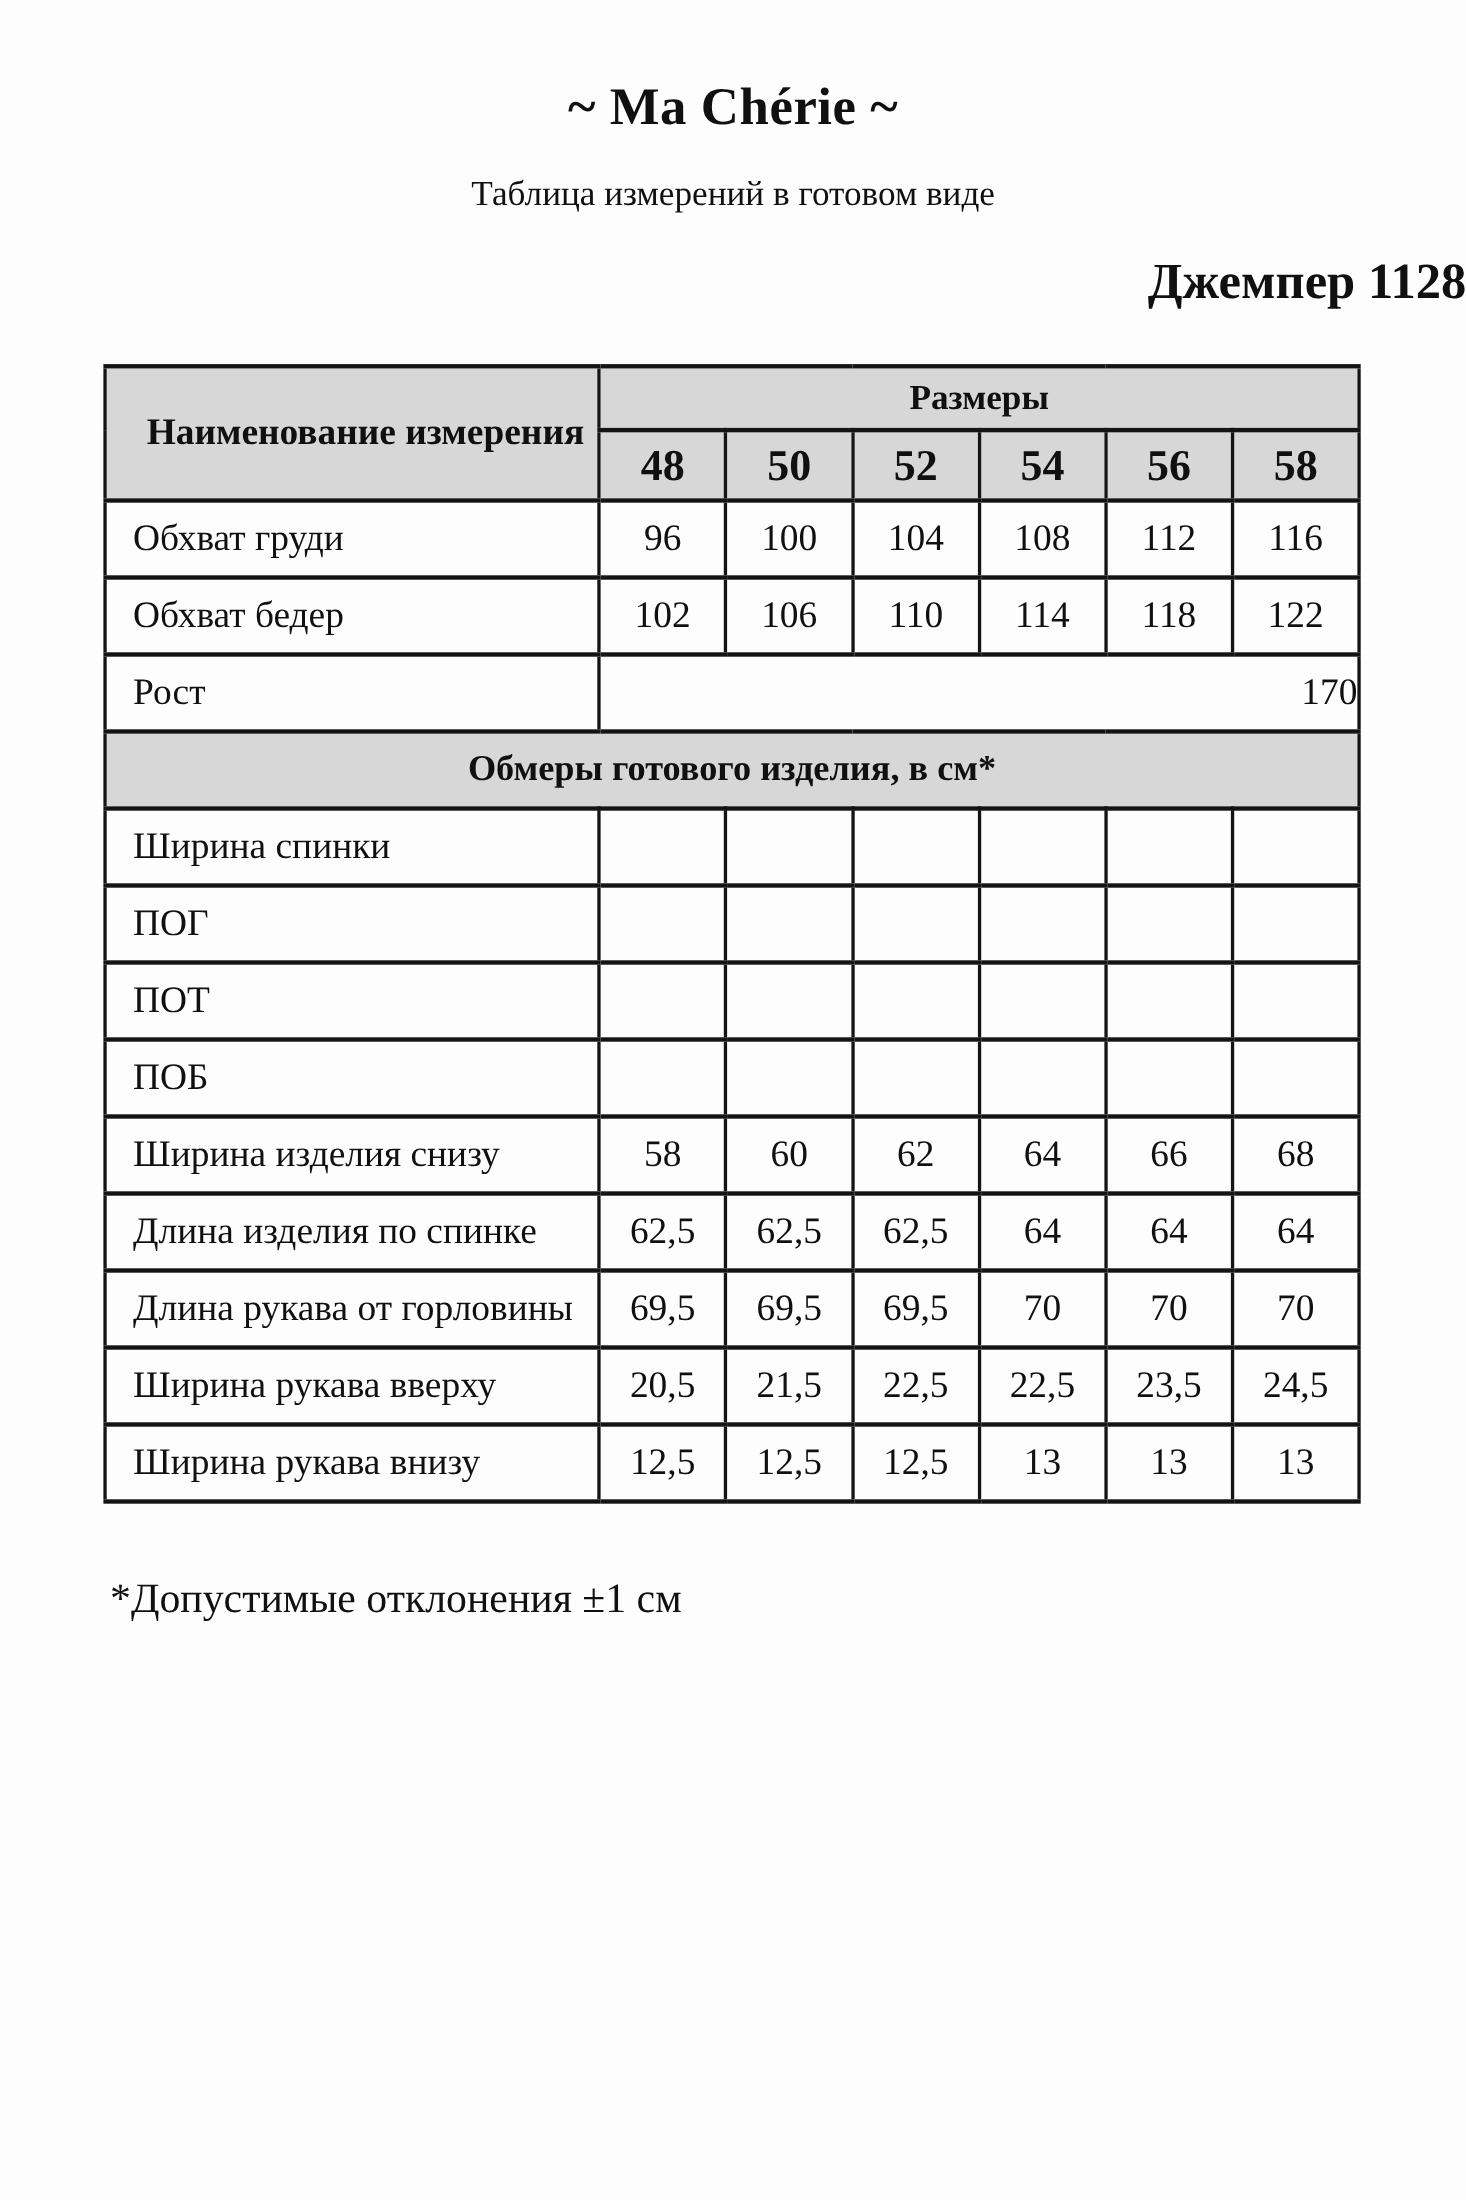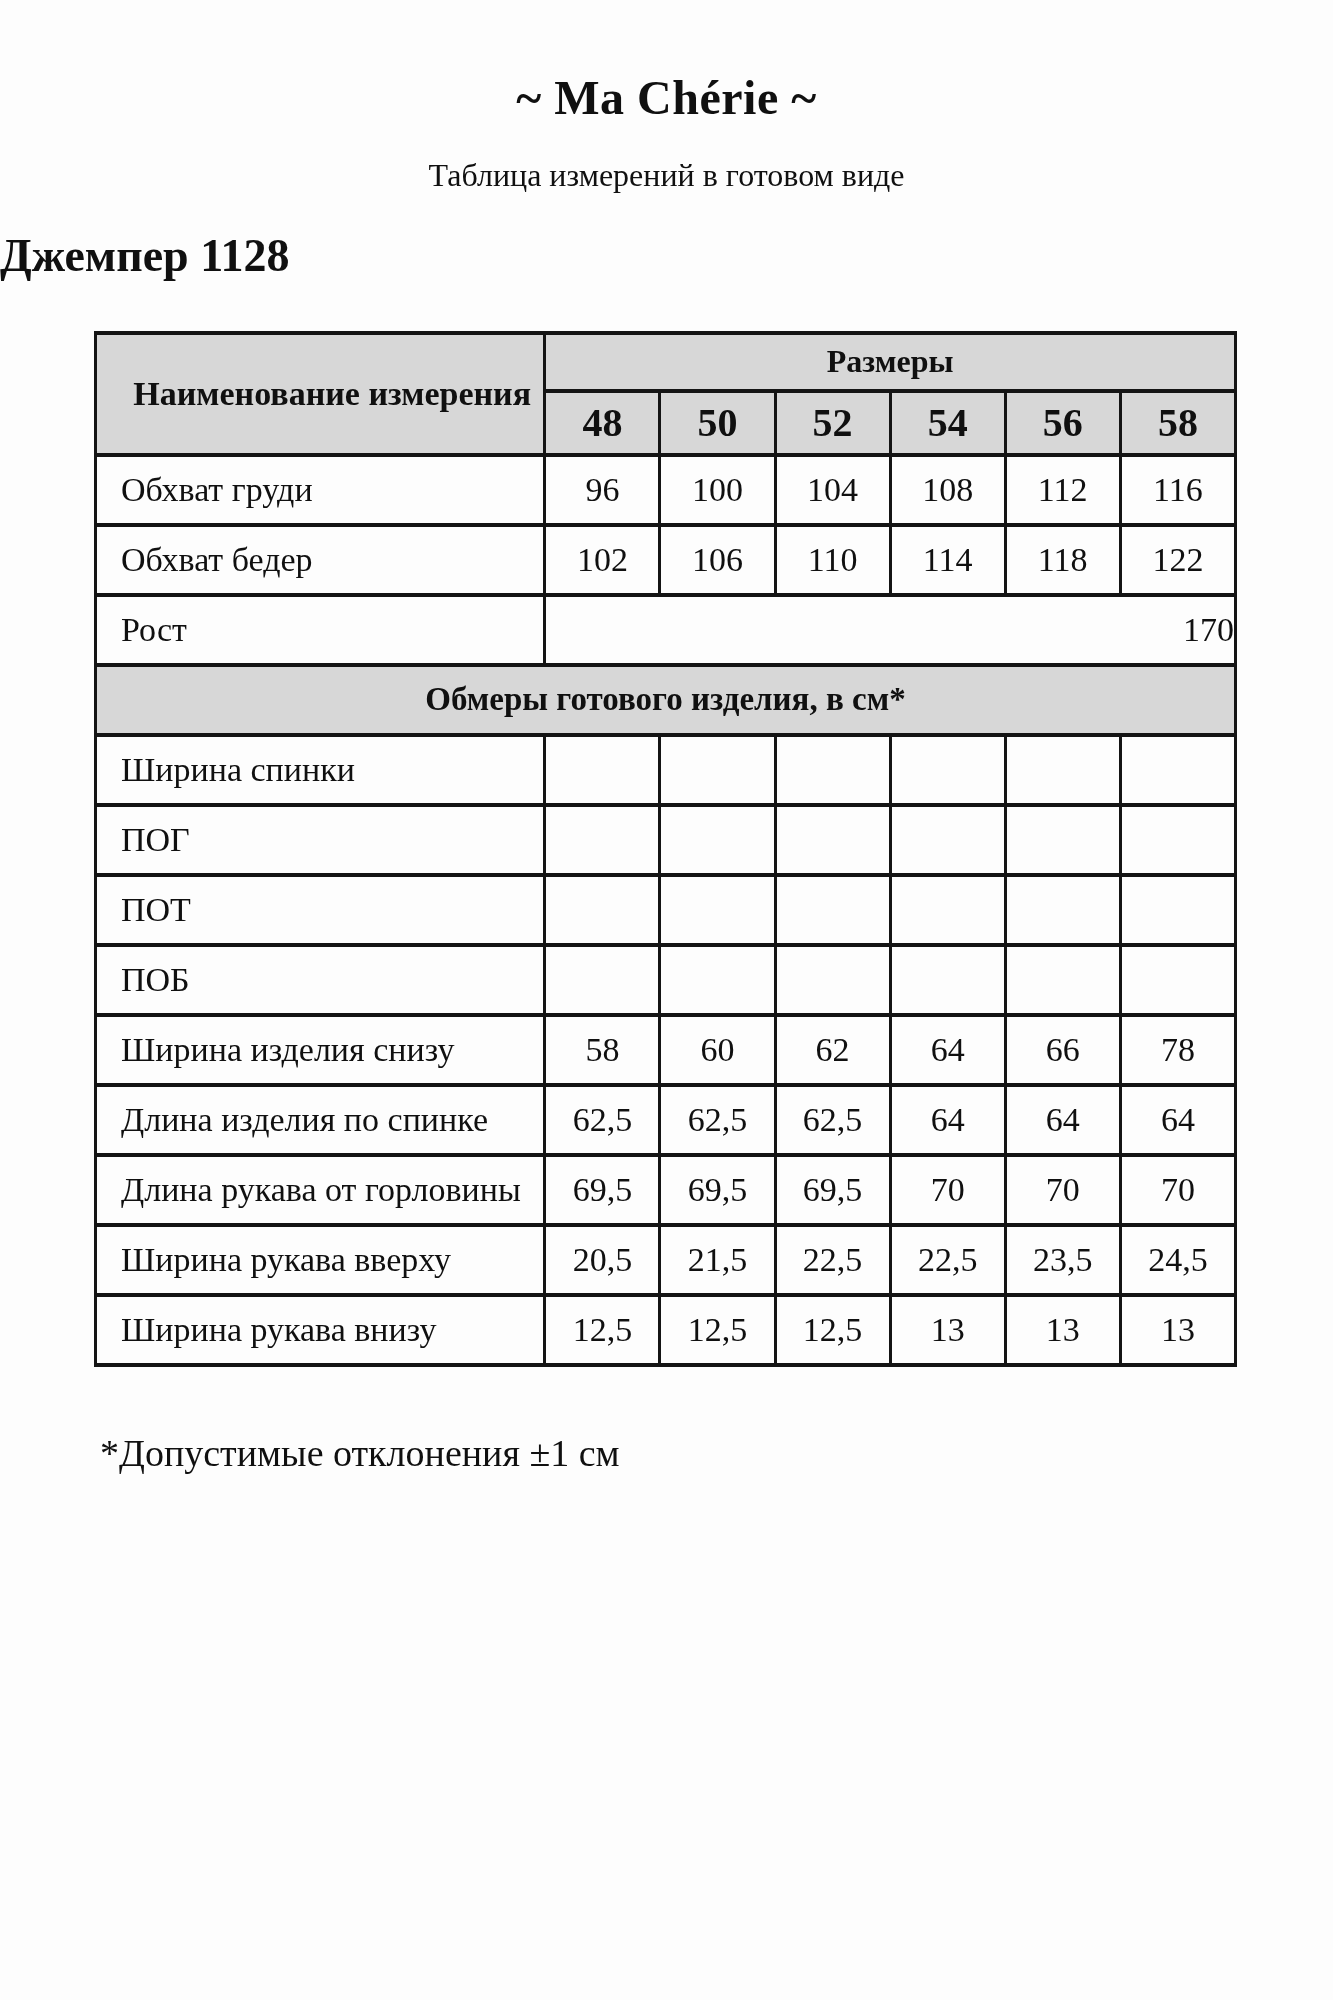--- a/index.html
+++ b/index.html
@@ -24,21 +24,21 @@
     letter-spacing:0.5px;
   }
   .subtitle{
     margin-top:32px;
     text-align:center;
     font-size:32px;
     line-height:1.15;
   }
   .product{
     margin-top:36px;
-    text-align:left;
+    text-align:right;
     font-size:46px;font-weight:bold;
     line-height:1.15;
   }
   table.mtable{
     margin:48px 0 0 94px;
     border-collapse:collapse;
     table-layout:fixed;
     width:1143px;
   }
   col.c-name{width:449px;}
@@ -189,21 +189,21 @@
           <td class="val"></td>
           <td class="val"></td>
         </tr>
         <tr class="body-row">
           <td class="label">Ширина изделия снизу</td>
           <td class="val">58</td>
           <td class="val">60</td>
           <td class="val">62</td>
           <td class="val">64</td>
           <td class="val">66</td>
-          <td class="val">78</td>
+          <td class="val">68</td>
         </tr>
         <tr class="body-row">
           <td class="label">Длина изделия по спинке</td>
           <td class="val">62,5</td>
           <td class="val">62,5</td>
           <td class="val">62,5</td>
           <td class="val">64</td>
           <td class="val">64</td>
           <td class="val">64</td>
         </tr>

